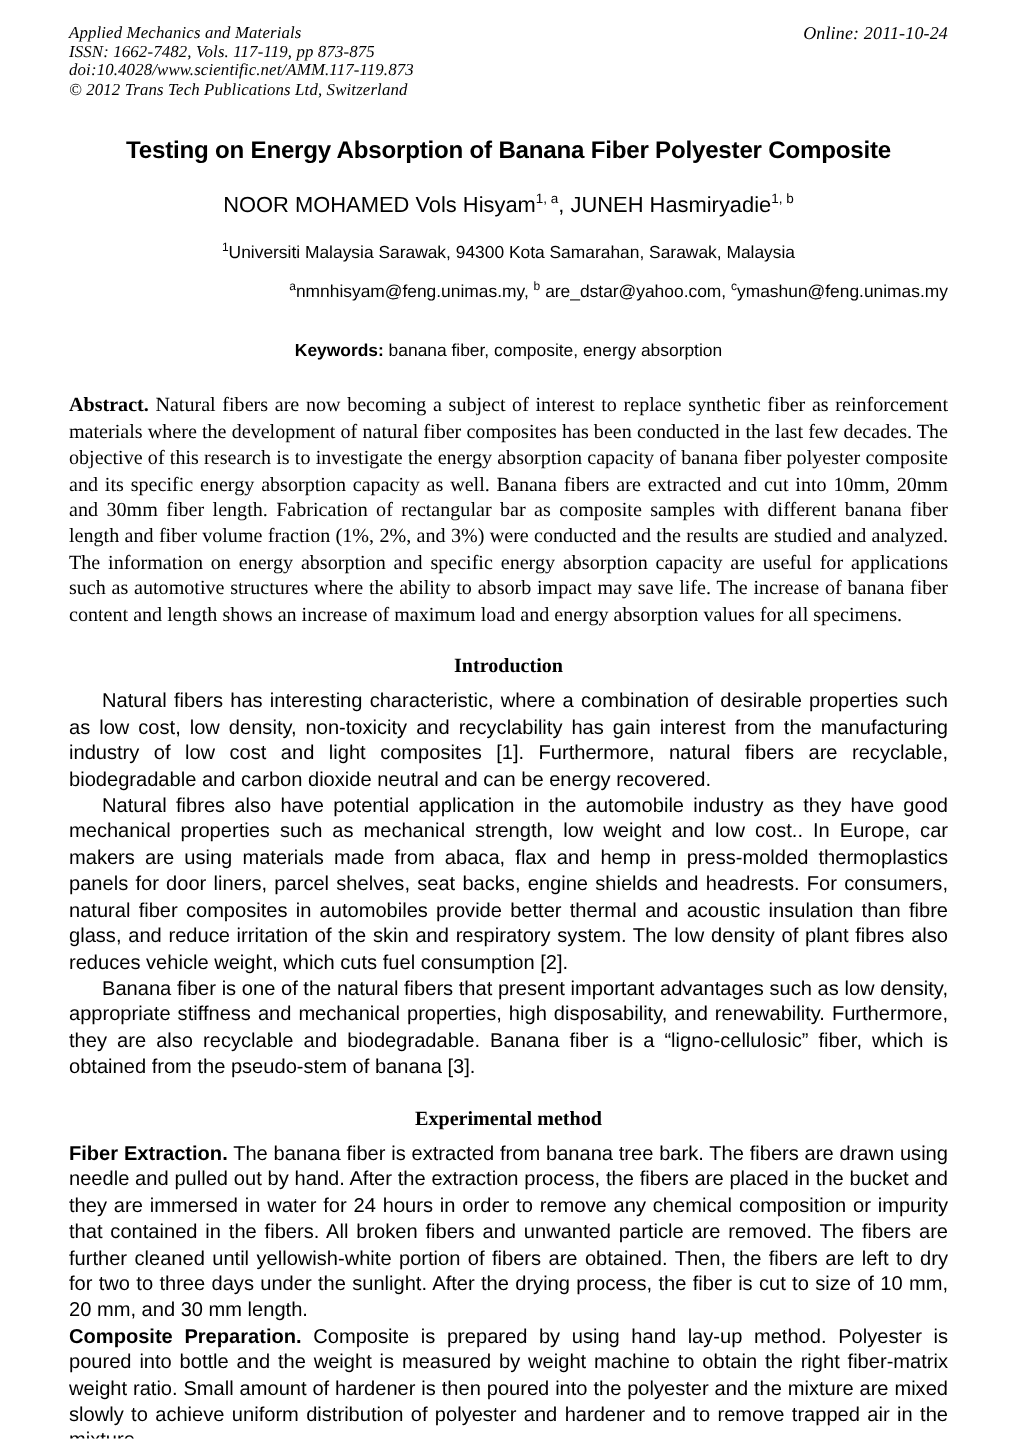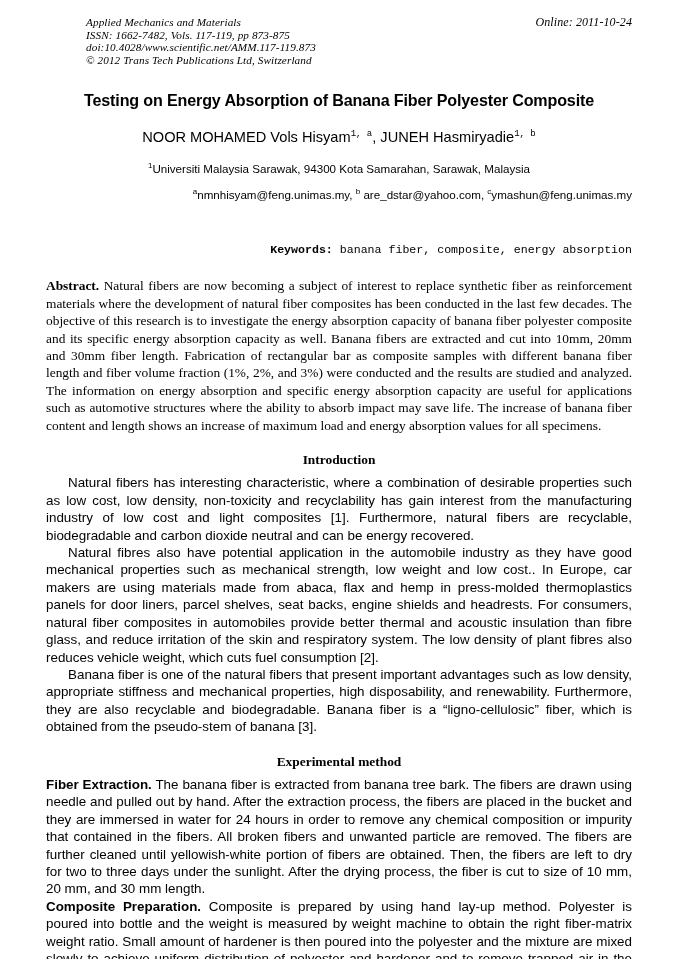--- a/index.html
+++ b/index.html
@@ -35,21 +35,20 @@
   }
   .journal-header .online-date {
     position: absolute;
     right: 0;
     top: 0;
     font-size: 12px;
     white-space: nowrap;
   }
   .journal-header .jline {
     white-space: nowrap;
-    margin-left: 40px;
   }
 
   
   .paper-title {
     font-family: "Liberation Sans", sans-serif;
     font-weight: bold;
     font-size: 16.1px;
     line-height: 20px;
     text-align: center;
     margin-top: 24px;
@@ -61,21 +60,20 @@
     font-family: "Liberation Sans", sans-serif;
     font-size: 14.6px;
     line-height: 20px;
     text-align: center;
     margin-top: 17px;
   }
   .authors sup {
     font-size: 9px;
     vertical-align: super;
     line-height: 0;
-    font-family: Liberation Mono, monospace;
   }
 
   
   .affiliation {
     font-family: "Liberation Sans", sans-serif;
     font-size: 11.6px;
     line-height: 15px;
     text-align: center;
     margin-top: 14px;
   }
@@ -92,25 +90,25 @@
     margin-top: 11px;
   }
   .emails sup {
     font-size: 8px;
     vertical-align: super;
     line-height: 0;
   }
 
   
   .keywords {
-    font-family: Liberation Mono, monospace;
+    font-family: Liberation Sans, sans-serif;
     font-size: 11.6px;
     line-height: 15px;
-    margin-top: 40px;
-    text-align: right;
+    margin-top: 24px;
+    text-align: center;
   }
   .keywords .kw-label {
     font-weight: bold;
   }
 
   
   .abstract {
     font-family: "Liberation Serif", serif;
     font-size: 13.4px;
     line-height: 17.4px;

